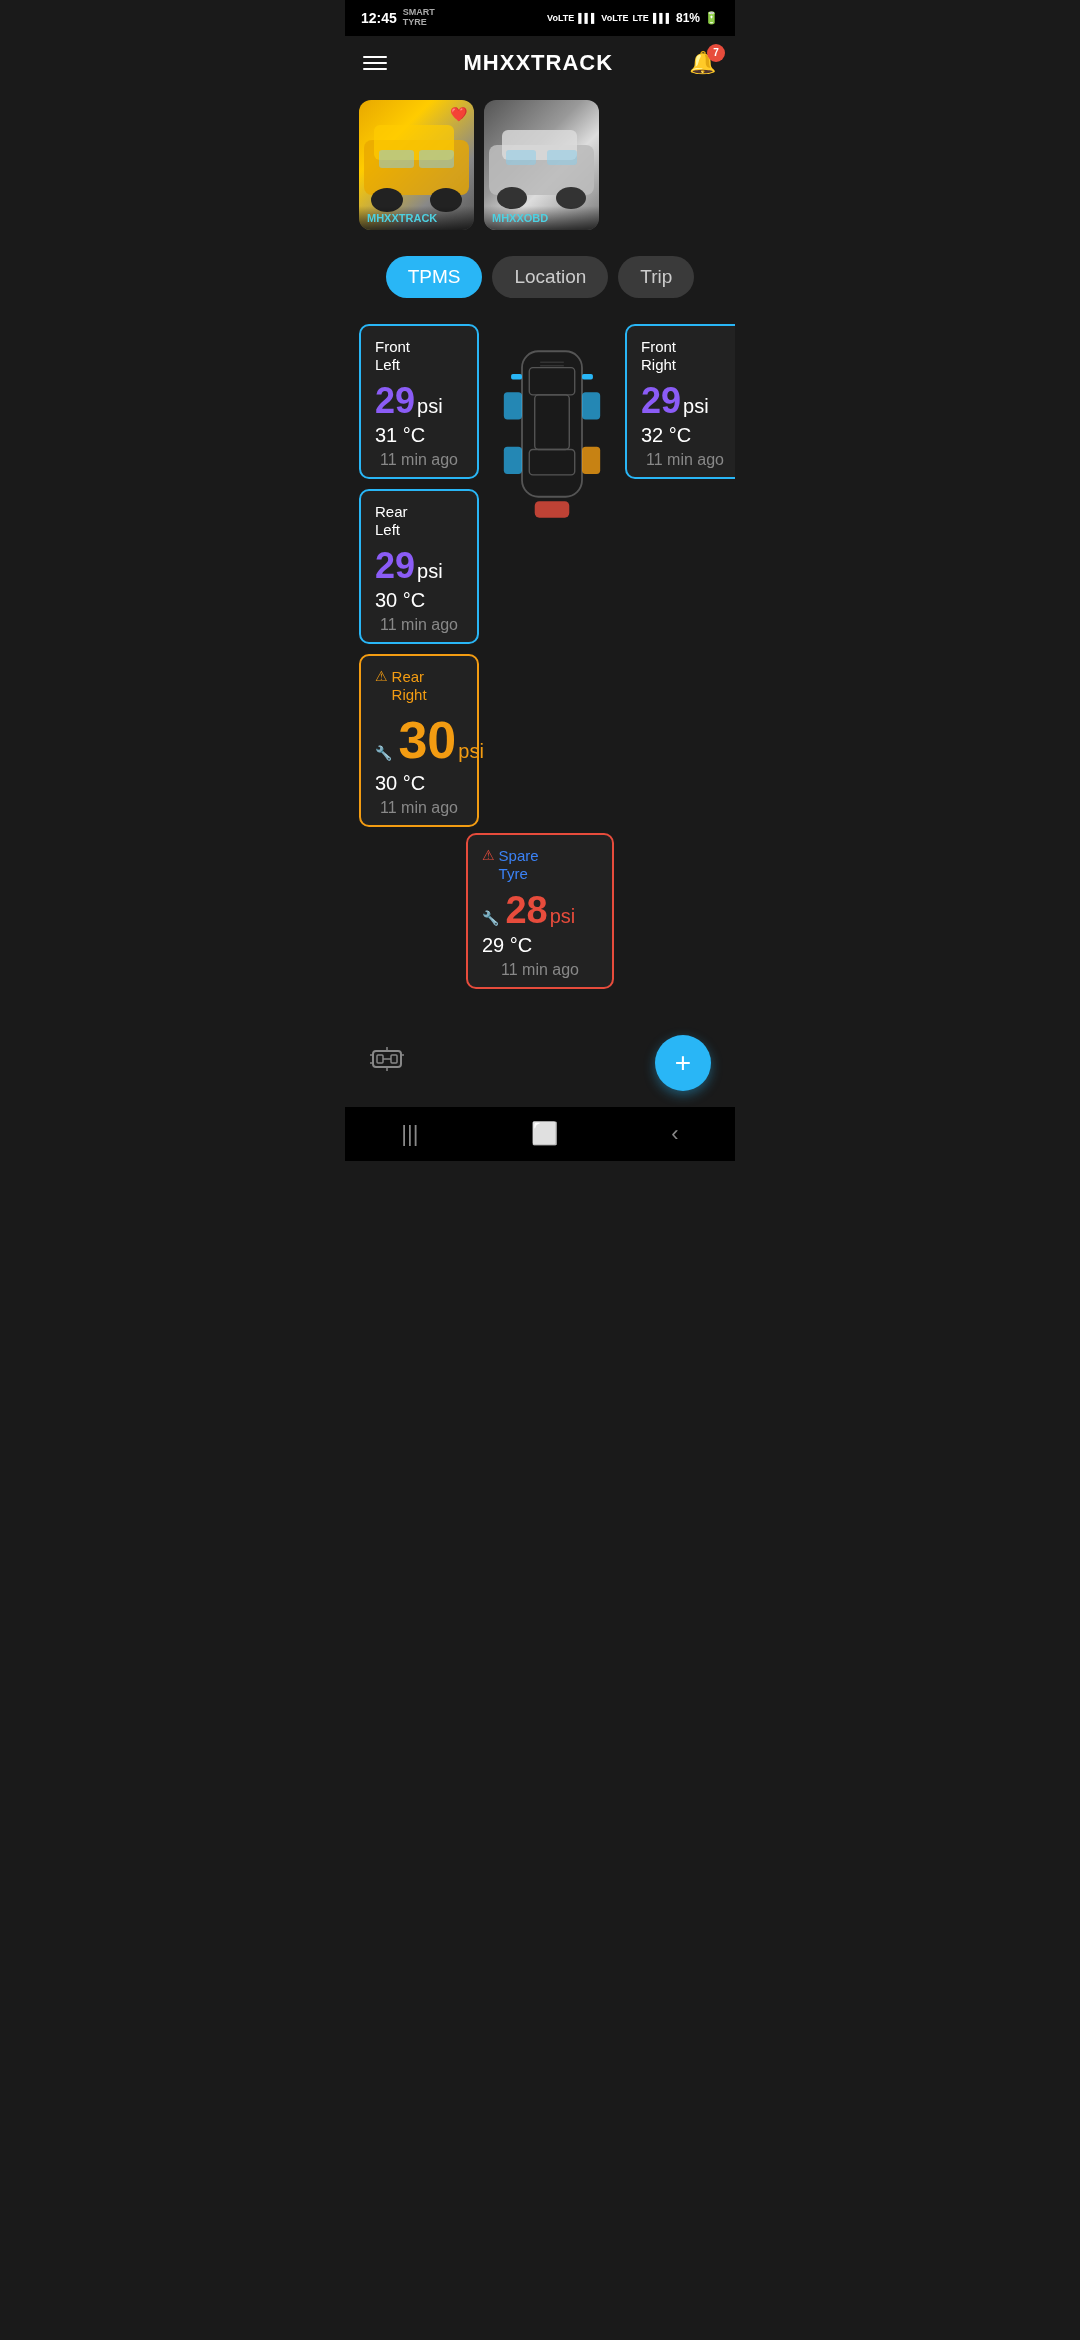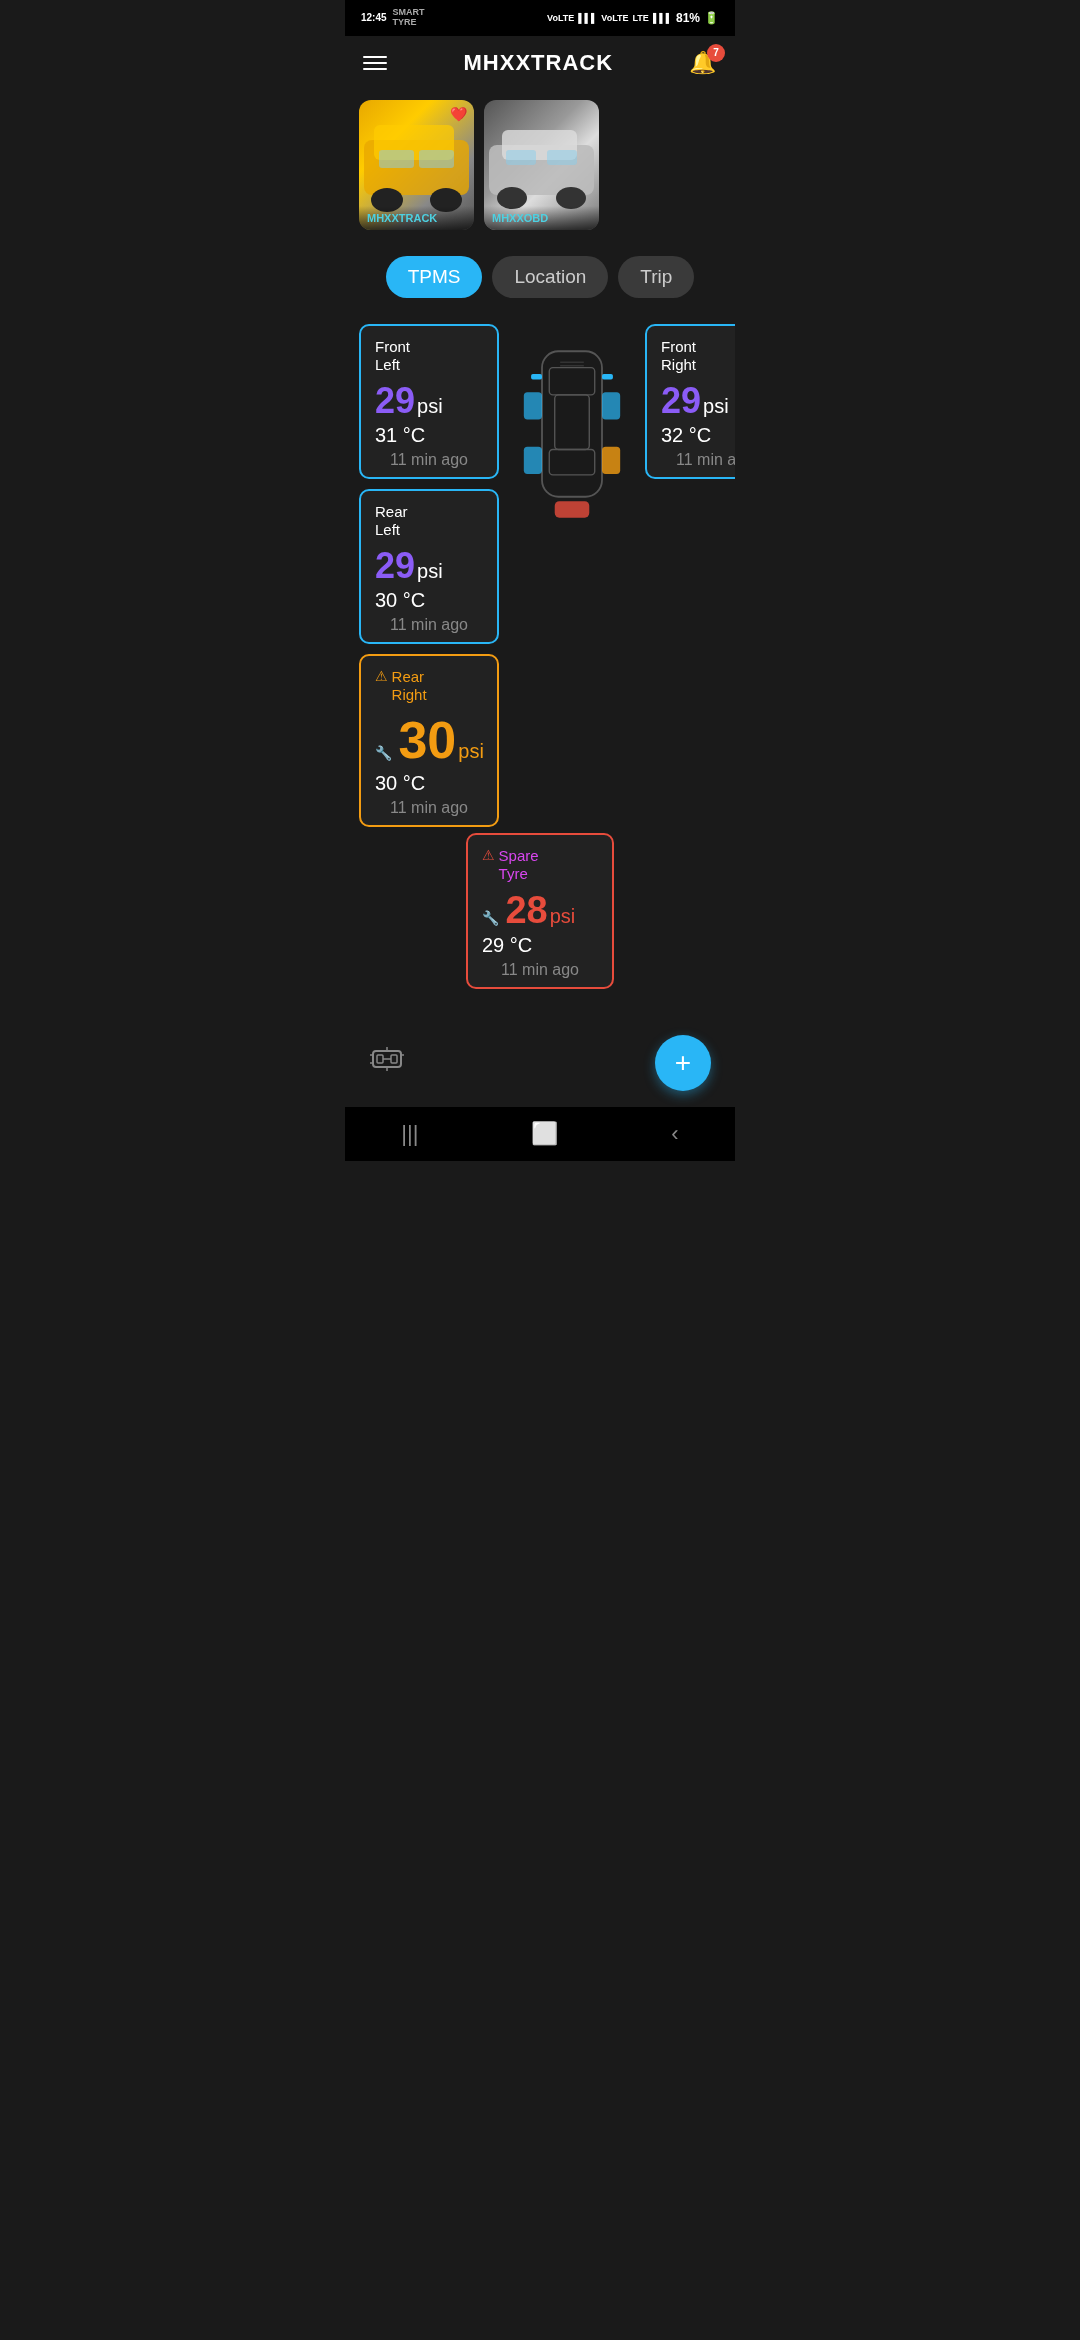--- a/index.html
+++ b/index.html
@@ -19,21 +19,21 @@
     
     .status-bar {
       display: flex;
       justify-content: space-between;
       align-items: center;
       padding: 8px 16px;
       background: #000;
       font-size: 12px;
       font-weight: bold;
     }
-    .status-time { font-size: 10px; font-weight: bold; }
+    .status-time { font-size: 14px; font-weight: bold; }
     .status-icons { display: flex; align-items: center; gap: 4px; font-size: 10px; }
     .status-battery { font-size: 12px; }
 
     
     .header {
       display: flex;
       justify-content: space-between;
       align-items: center;
       padding: 14px 18px;
       background: #1a1a1a;
@@ -181,21 +181,21 @@
       padding: 0 8px;
       position: relative;
     }
     .car-svg {
       width: 110px;
       height: 200px;
     }
 
     
     .tire-card {
-      width: 140px;
+      width: 120px;
       border-radius: 10px;
       padding: 12px 14px 8px;
       border: 2px solid #29b6f6;
       background: #222;
     }
     .tire-card.warning {
       border-color: #f39c12;
     }
     .tire-card.danger {
       border-color: #e74c3c;
@@ -469,21 +469,21 @@
       </div>
       <div class="tire-temp">30 °C</div>
       <div class="tire-time">11 min ago</div>
     </div>
   </div>
 
   <div class="spare-row">
     <div class="tire-card danger spare-card">
       <div class="tire-card-header">
         <span class="danger-icon">⚠</span>
-        <span class="tire-name" style="color:#d946ef;">Spare<br>Tyre</span>
+        <span class="tire-name" style="color:#3b82f6;">Spare<br>Tyre</span>
       </div>
       <div class="tire-psi-row">
         <span class="tire-psi-danger">🔧</span>
         <span class="psi-value danger">28</span>
         <span class="psi-unit danger">psi</span>
       </div>
       <div class="tire-temp">29 °C</div>
       <div class="tire-time">11 min ago</div>
     </div>
   </div>

